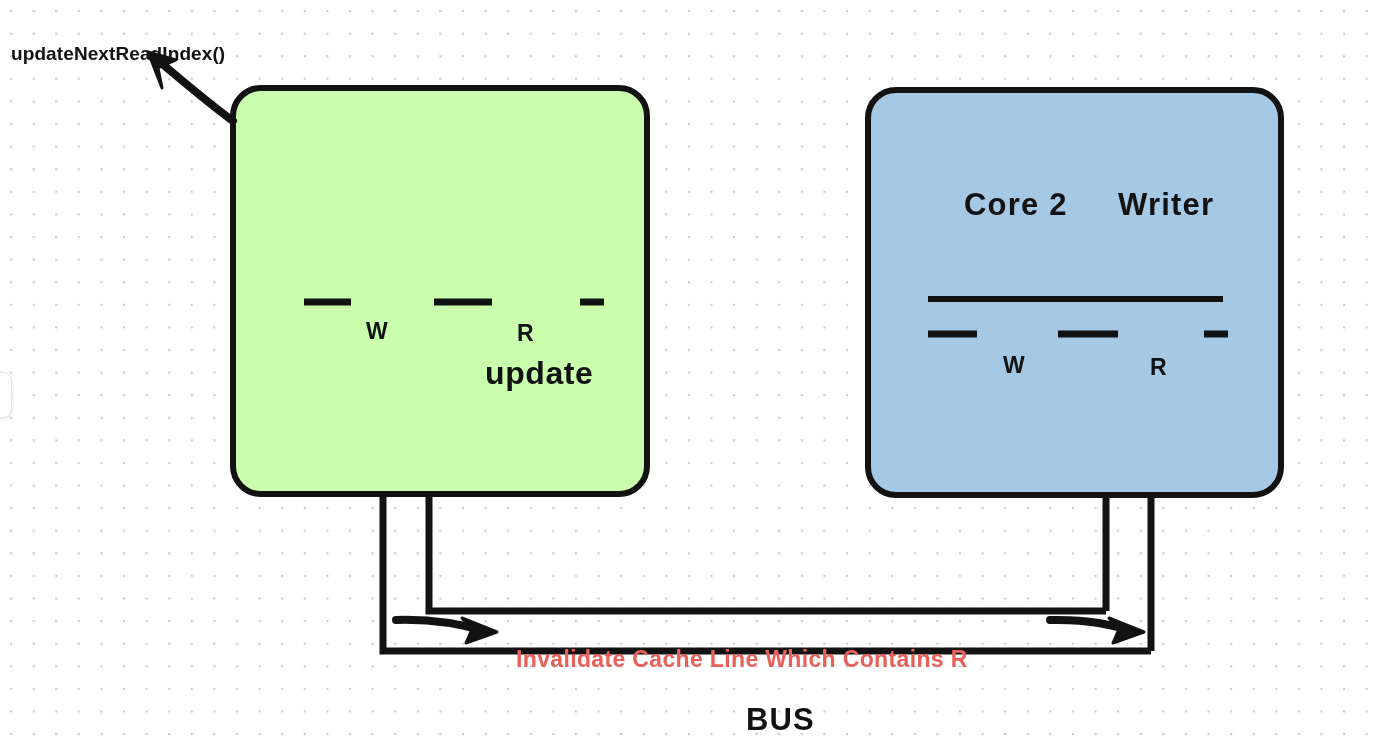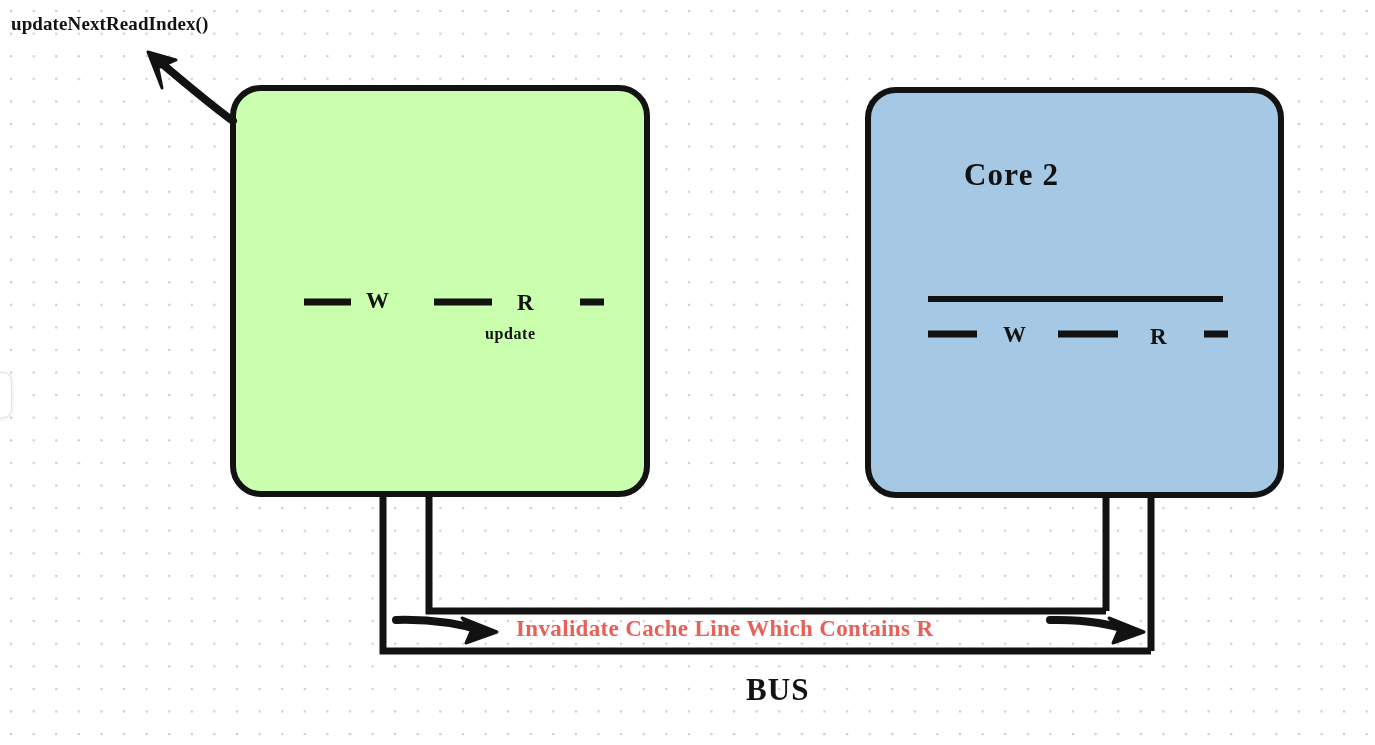--- a/index.html
+++ b/index.html
@@ -25,23 +25,24 @@
     position: absolute;
     left: 0;
     top: 0;
     width: 1375px;
     height: 745px;
   }
   .lbl {
     position: absolute;
     white-space: nowrap;
     color: #121212;
-    font-family: Liberation Serif, serif;
+    font-family: Liberation Sans, sans-serif;
     font-weight: 600;
     letter-spacing: 0.4px;
+    margin-top: 30px;
   }
   
   #callout-label {
     left: 11px;
     top: 13px;
     font-size: 19px;
     font-weight: 700;
     letter-spacing: 0.1px;
   }
   
@@ -61,21 +62,21 @@
     letter-spacing: 0.6px;
   }
   #core1-w { left: 366px; top: 288px; }
   #core1-r { left: 517px; top: 290px; }
   #core2-w { left: 1003px; top: 322px; }
   #core2-r { left: 1150px; top: 324px; }
 
   #core1-update {
     left: 485px;
     top: 325px;
-    font-size: 16px;
+    font-size: 32px;
     font-weight: 600;
     letter-spacing: 0.6px;
   }
 
   #bus-message {
     left: 516px;
     top: 616px;
     font-size: 23px;
     font-weight: 700;
     letter-spacing: 0.35px;
@@ -147,20 +148,21 @@
 
 
   <div class="lbl reg-letter" id="core1-w">W</div>
 
   <div class="lbl reg-letter" id="core1-r">R</div>
 
   <div class="lbl" id="core1-update">update</div>
 
   <div class="lbl box-heading" id="core2-title">Core 2</div>
 
+  <div class="lbl box-heading" id="core2-role">Writer</div>
 
   <div class="lbl reg-letter" id="core2-w">W</div>
 
   <div class="lbl reg-letter" id="core2-r">R</div>
 
   <div class="lbl" id="bus-message" style="color: rgb(232, 96, 90);">Invalidate Cache Line Which Contains R</div>
 
   <div class="lbl" id="bus-label">BUS</div>
 
   <div id="edge-widget">

